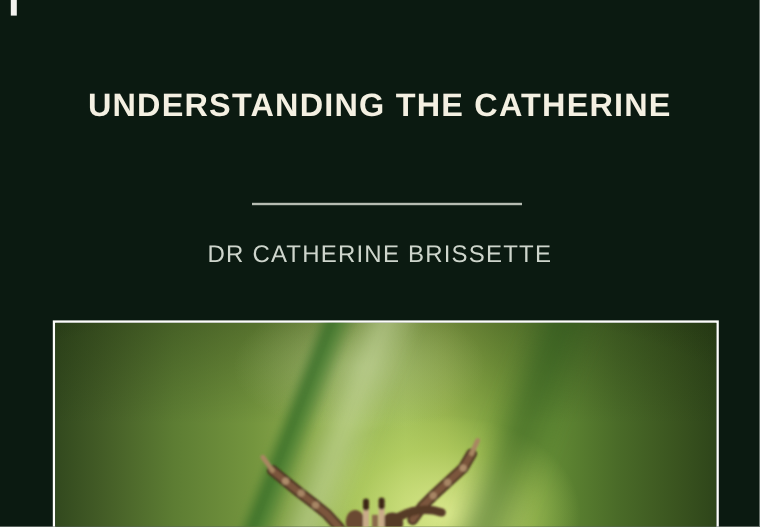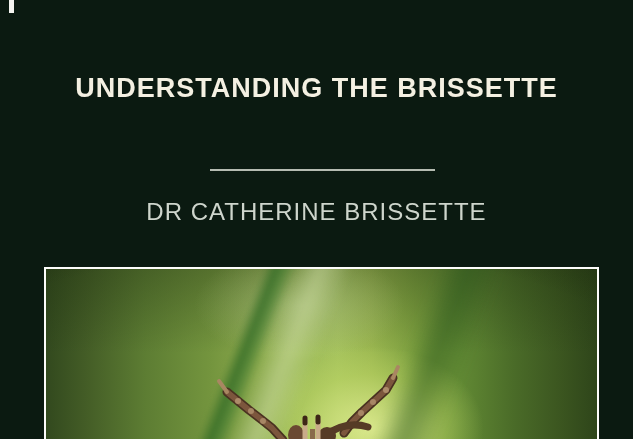--- a/index.html
+++ b/index.html
@@ -39,21 +39,21 @@
     width: 225px; height: 2px;
     background: #b6bcb2;
   }
   .subtitle {
     position: absolute;
     left: 0; top: 199px;
     width: 633px;
     margin: 0;
     text-align: center;
     color: #ced5cc;
-    font-size: 24px;
+    font-size: 20px;
     font-weight: normal;
     letter-spacing: 1px;
     line-height: 26px;
   }
   .photo-frame {
     position: absolute;
     left: 44px; top: 267px;
     width: 555px; height: 200px;
     box-sizing: border-box;
     border: 2px solid #fdfdfb;
@@ -110,21 +110,21 @@
   }
 </style>
 </head>
 <body>
 
 <div class="cover">
 
   <div class="corner-mark"></div>
 
   <h1 class="title">
-    <span>UNDERSTANDING THE BRISSETTE</span>
+    <span>UNDERSTANDING THE CATHERINE</span>
   </h1>
 
   <div class="divider"></div>
 
   <h2 class="subtitle">DR CATHERINE BRISSETTE</h2>
 
   <div class="photo-frame">
     <div class="photo">
       <div class="photo-stem"></div>
       <div class="photo-lightband"></div>

